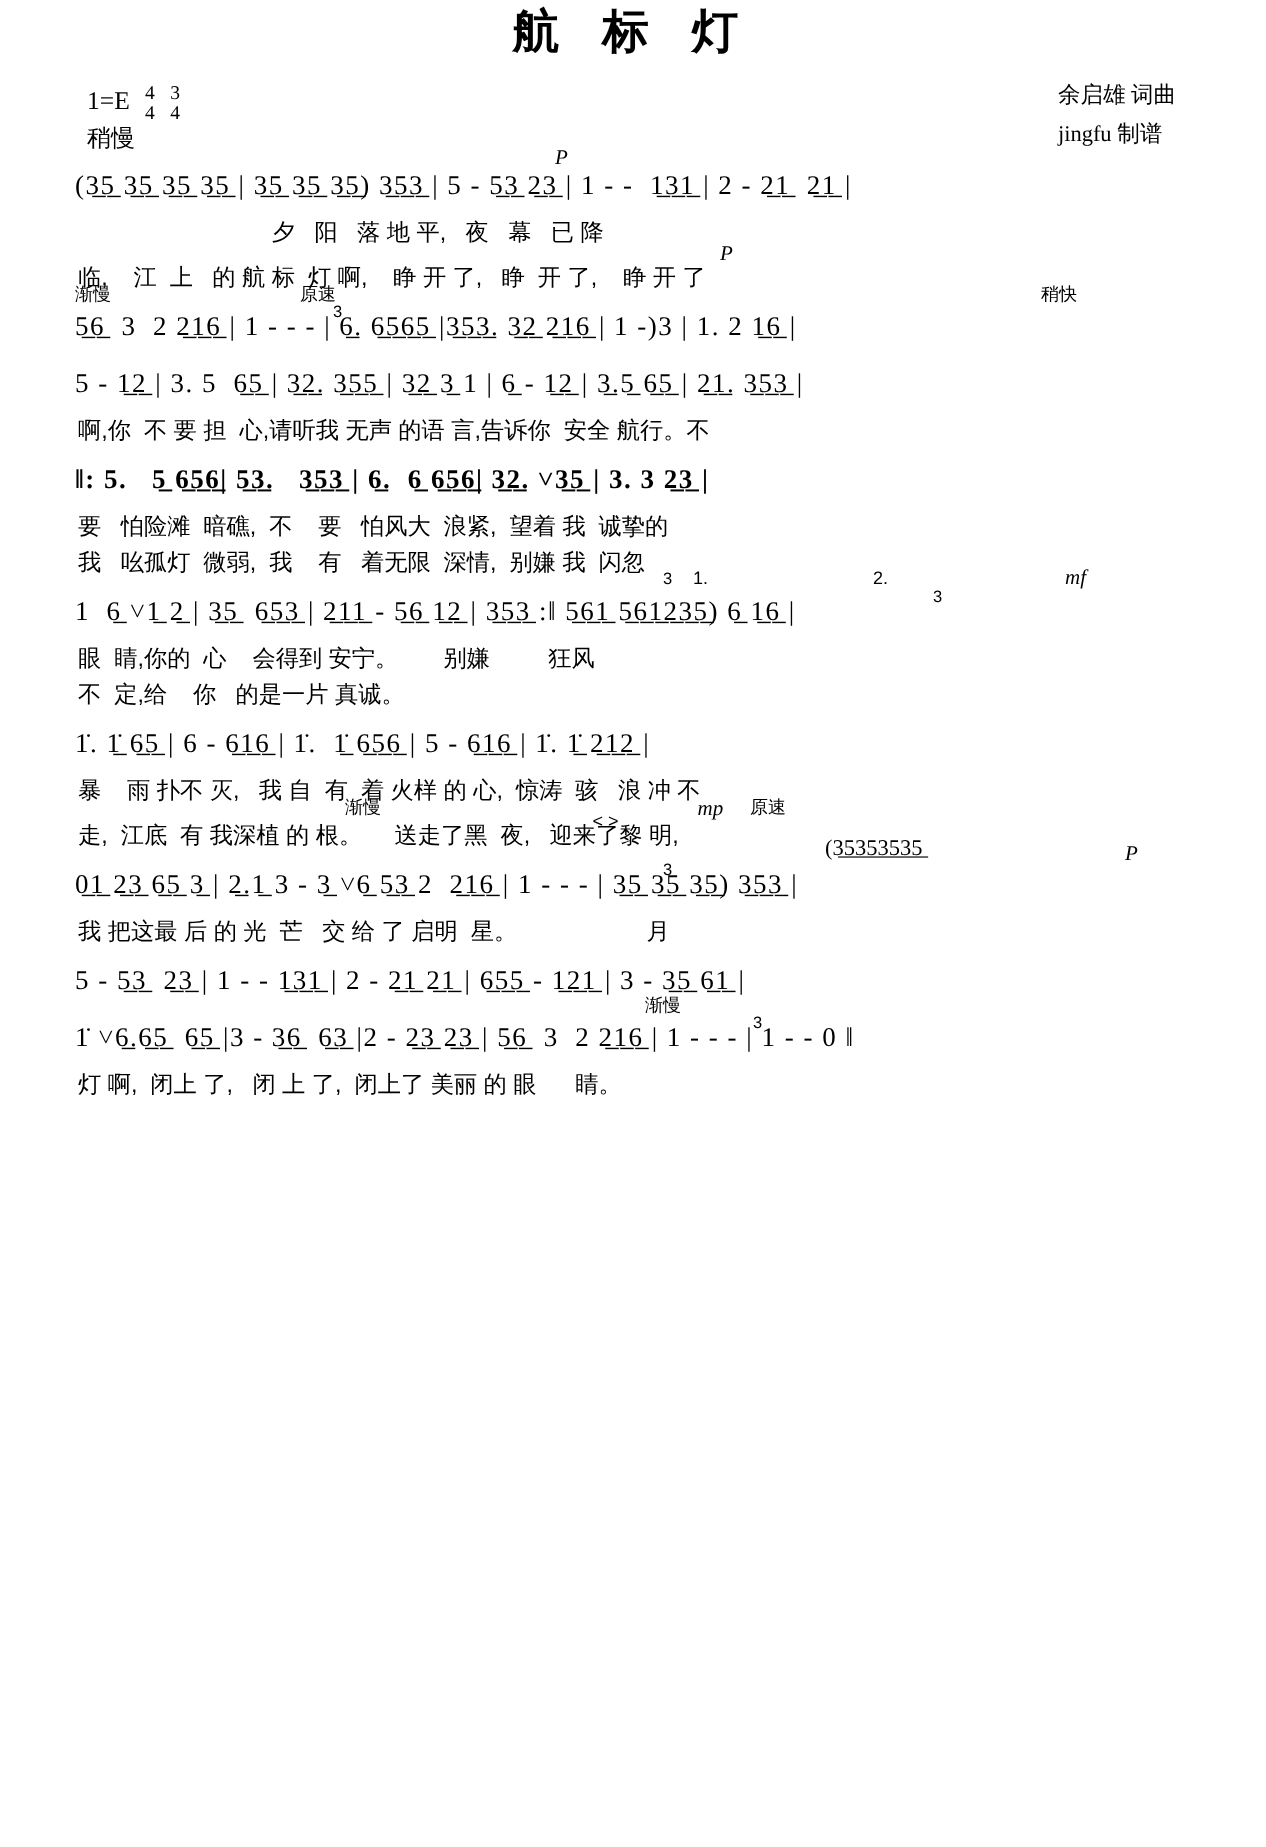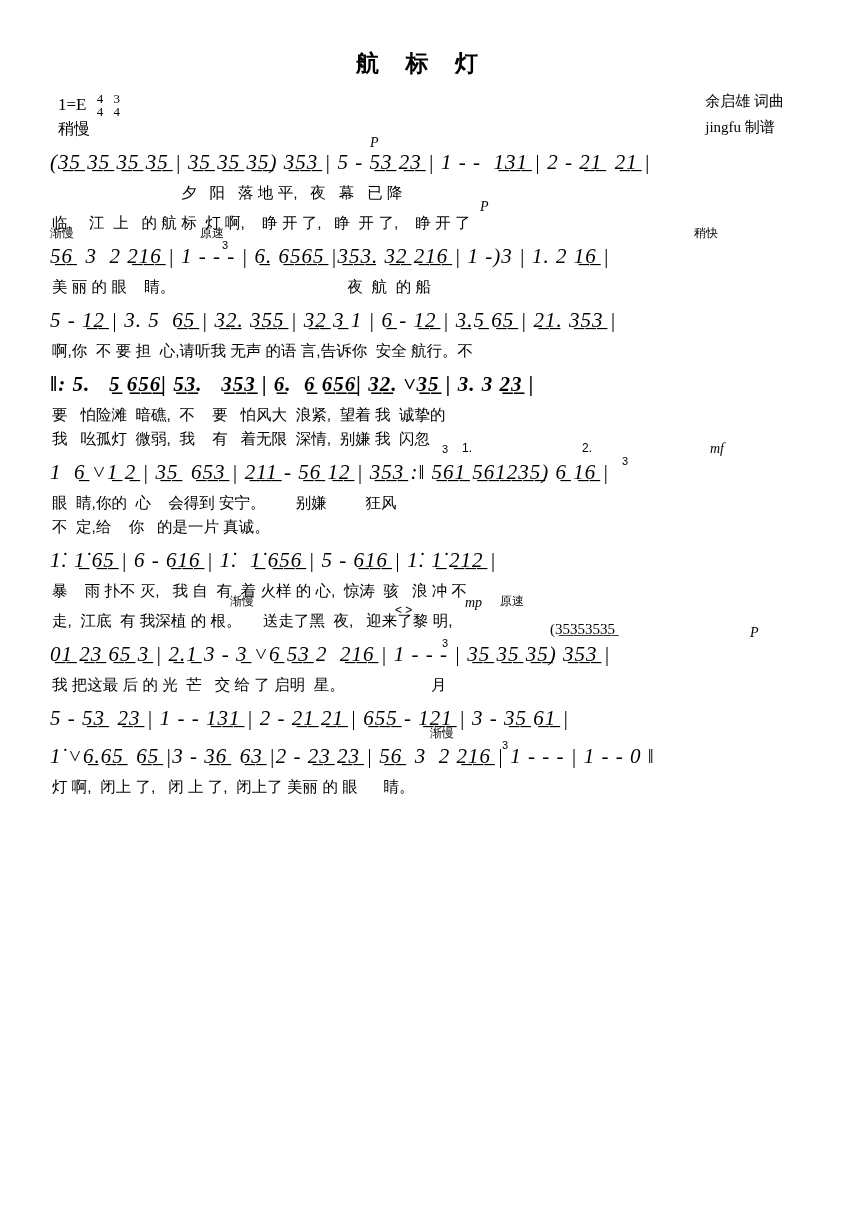--- a/index.html
+++ b/index.html
@@ -19,23 +19,22 @@
     position: relative;
     width: 844px;
     height: 1231px;
     box-sizing: border-box;
     padding: 0 50px;
   }
   .title {
     text-align: center;
     font-family: "Liberation Sans", sans-serif;
     font-weight: bold;
-    font-size: 23px;
+    font-size: 31px;
     letter-spacing: 10px;
-    margin-top: 48px;
     margin-bottom: 6px;
   }
   .meta-row {
     position: relative;
     height: 62px;
   }
   .key-sig {
     position: absolute;
     left: 8px;
     top: 8px;
@@ -76,27 +75,26 @@
     white-space: nowrap;
   }
 
   
   .system {
     position: relative;
     margin-bottom: 4px;
   }
   .notes {
     font-family: "Liberation Serif", serif;
-    font-size: 21px;
+    font-size: 18px;
     letter-spacing: 1px;
     white-space: pre;
     line-height: 1.5;
     height: 34px;
     overflow: visible;
-    font-style: italic;
   }
   .lyrics {
     font-family: "Liberation Sans", sans-serif;
     font-size: 15.5px;
     letter-spacing: 0px;
     white-space: pre;
     height: 26px;
     line-height: 1.6;
     margin-left: 2px;
   }
@@ -157,21 +155,20 @@
     <div class="annot serif" style="left:430px; top:-12px;">P</div>
     <div class="lyrics">临,    江  上   的 航 标  灯 啊,    睁 开 了,   睁  开 了,    睁 开 了</div>
   </div>
 
   <div class="system">
     <div class="annot" style="left:0px; top:-16px;">渐慢</div>
     <div class="annot" style="left:150px; top:-16px;">原速</div>
     <div class="annot" style="left:616px; top:-16px;margin-left:28px;">稍快</div>
     <div class="annot smallnum" style="left:172px; top:-2px;">3</div>
     <div class="notes">5̲6̲  3  2 2̲1̲6̲ | 1 - - - | 6̲. 6̲5̲6̲5̲ |3̲5̲3̲. 3̲2̲ 2̲1̲6̲ | 1 -)3 | 1. 2 1̲6̲ |</div>
-    <div class="lyrics">美 丽 的 眼    睛。                                        夜  航  的 船</div>
   </div>
 
   <div class="system">
     <div class="notes">5 - 1̲2̲ | 3. 5  6̲5̲ | 3̲2̲. 3̲5̲5̲ | 3̲2̲ 3̲ 1 | 6̲ - 1̲2̲ | 3̲.5̲ 6̲5̲ | 2̲1̲. 3̲5̲3̲ |</div>
     <div class="lyrics">啊,你  不 要 担  心,请听我 无声 的语 言,告诉你  安全 航行。不</div>
   </div>
 
   <div class="system">
     <div class="notes repeat-start">‖: 5.   5̲ 6̲5̲6̲| 5̲3̲.   3̲5̲3̲ | 6̲.  6̲ 6̲5̲6̲| 3̲2̲. ˅3̲5̲ | 3. 3 2̲3̲ |</div>
     <div class="lyrics">要   怕险滩  暗礁,  不    要   怕风大  浪紧,  望着 我  诚挚的</div>

